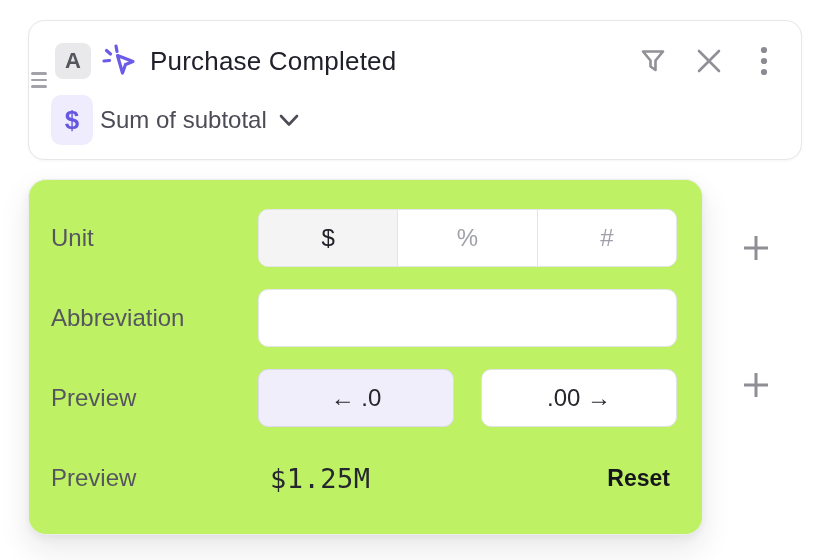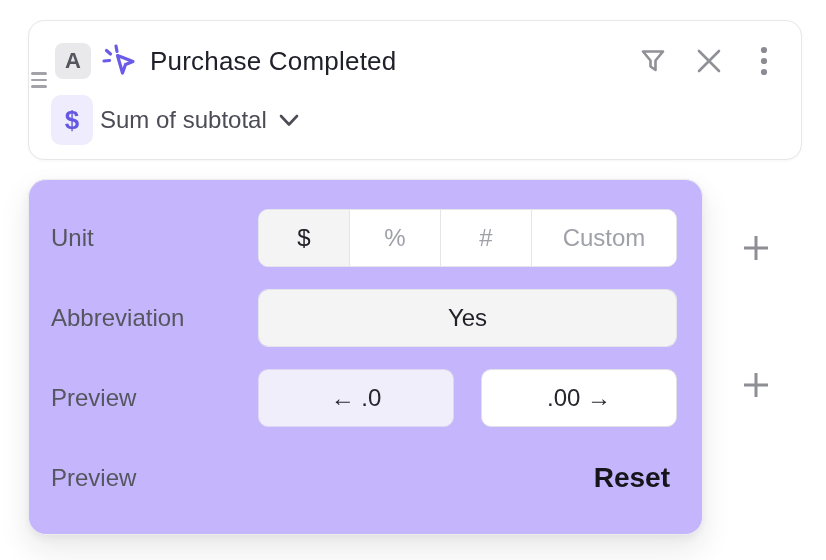--- a/index.html
+++ b/index.html
@@ -35,21 +35,21 @@
     background:#efecfd;color:#6457e2;font-weight:bold;font-size:26px;
     display:flex;align-items:center;justify-content:center;
   }
   .measure-row{position:absolute;left:71px;top:84px;display:flex;align-items:center;cursor:pointer;}
   .measure-label{font-size:24px;color:#4c4c56;line-height:30px;white-space:nowrap;}
   .measure-chevron{margin-left:12px;display:flex;align-items:center;}
 
   
   .format-panel{
     position:absolute;left:28px;top:179px;width:675px;height:356px;
-    background:#c4b5fd;border:1.5px solid #ededf0;border-radius:18px;
+    background:#bef264;border:1.5px solid #ededf0;border-radius:18px;
     box-shadow:0 14px 30px rgba(25,25,40,.10),0 3px 8px rgba(25,25,40,.05);
     box-sizing:border-box;padding:29px 25px 0 22px;
   }
   .p-row{display:flex;align-items:center;height:58px;margin-bottom:22px;}
   .p-label{width:207px;font-size:24px;color:#56565f;flex:none;}
   .seg-group{
     flex:1;display:flex;height:58px;border:1.5px solid #e4e4e9;border-radius:10px;
     overflow:hidden;background:#fff;box-sizing:border-box;
   }
   .seg{
@@ -66,21 +66,21 @@
     font-size:24px;color:#26262c;box-sizing:border-box;cursor:pointer;
   }
   .dec-btn.selected{background:#f1eefb;border:1.5px solid #ddd8f0;}
   .dec-btn.unselected{background:#fff;border:1.5px solid #e0e0e5;margin-left:16px;}
   .preview-row{margin-bottom:0;gap:12px;}
   .preview-value{
     font-family:"DejaVu Sans Mono","Liberation Mono",monospace;
     font-size:27px;color:#26262e;letter-spacing:.5px;
   }
   .reset-btn{
-    margin-left:auto;margin-right:7px;font-size:28px;font-weight:600;color:#15151b;
+    margin-left:auto;margin-right:7px;font-size:23px;font-weight:600;color:#15151b;
     cursor:pointer;background:none;border:none;font-family:inherit;padding:0;
   }
   
   .plus-btn{
     position:absolute;width:44px;height:44px;display:flex;align-items:center;justify-content:center;
     cursor:pointer;background:none;border:none;padding:0;
   }
   .plus-top{left:734px;top:226px;}
   .plus-bottom{left:734px;top:363px;}
 </style>
@@ -143,41 +143,40 @@
 </div>
 
 <div class="format-panel">
 
   <div class="p-row">
     <div class="p-label">Unit</div>
     <div class="seg-group">
       <div class="seg selected">$</div>
       <div class="seg">%</div>
       <div class="seg">#</div>
-      <div class="seg seg-wide">Custom</div>
     </div>
   </div>
 
   <div class="p-row">
     <div class="p-label">Abbreviation</div>
     <div class="seg-group">
-      <div class="seg selected">Yes</div>
     </div>
   </div>
 
   <div class="p-row">
     <div class="p-label">Preview</div>
     <div class="dec-controls">
       <div class="dec-btn selected">← .0</div>
       <div class="dec-btn unselected">.00 →</div>
     </div>
   </div>
 
   <div class="p-row preview-row">
     <div class="p-label">Preview</div>
+    <div class="preview-value">$1.25M</div>
     <button class="reset-btn">Reset</button>
   </div>
 </div>
 
 <button class="plus-btn plus-top">
   <svg width="26" height="26" viewBox="0 0 26 26" stroke="#8e8e95" stroke-width="3">
     <path d="M13 1 V25 M1 13 H25"></path>
   </svg>
 </button>
 <button class="plus-btn plus-bottom">

